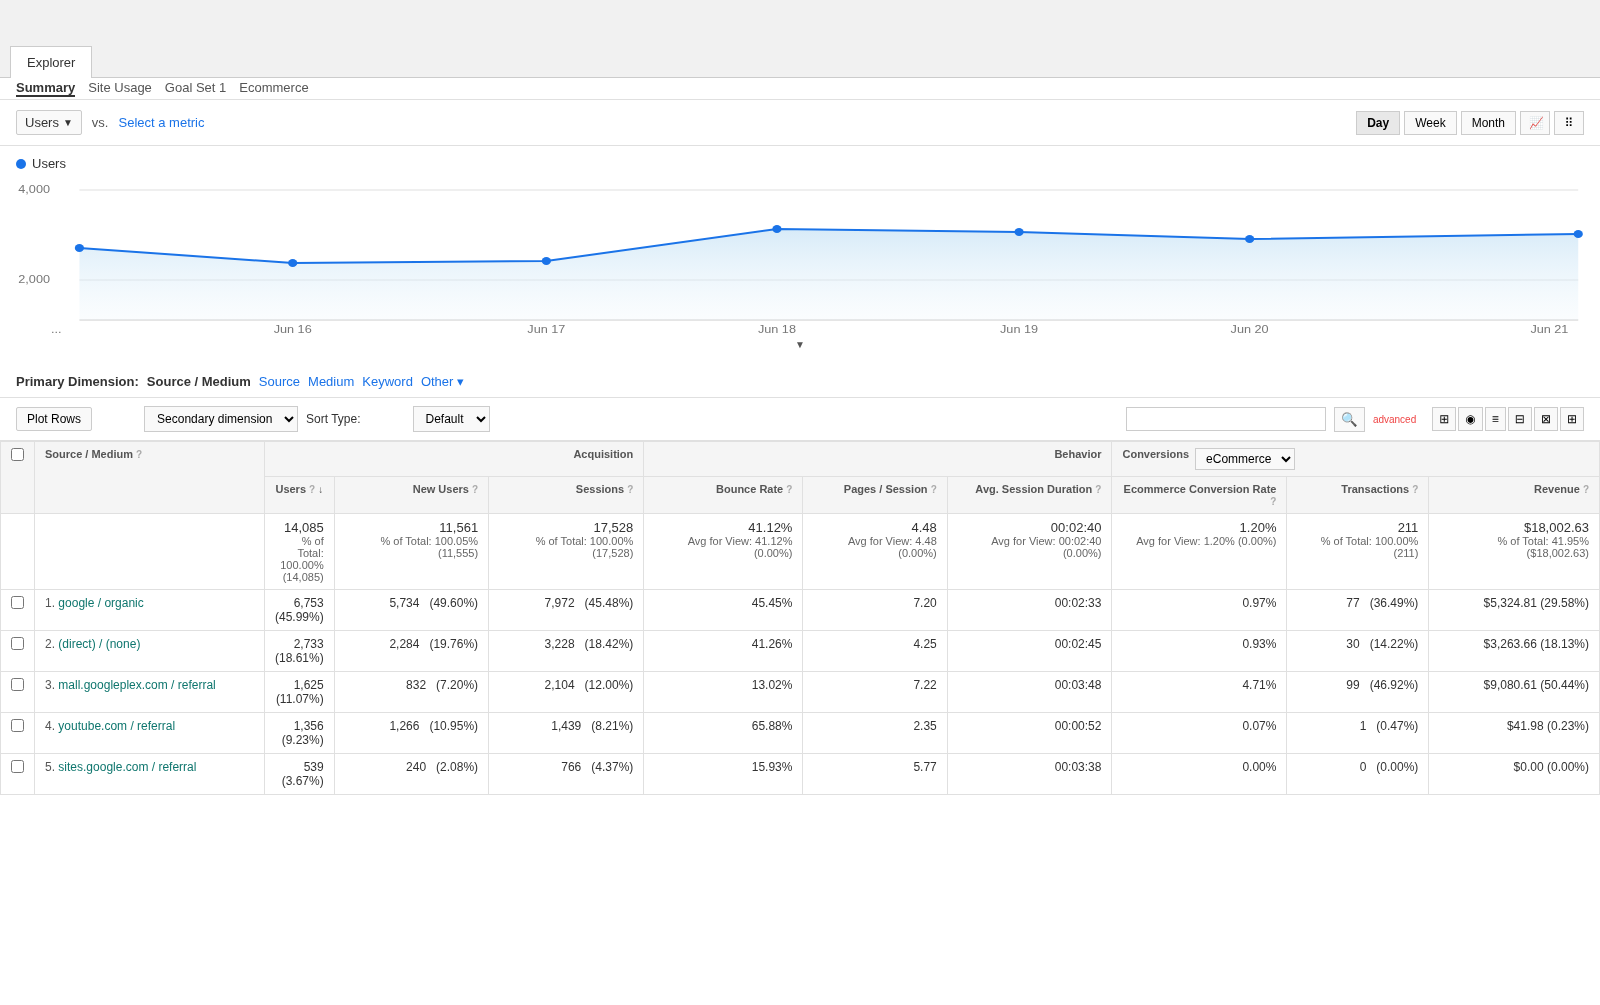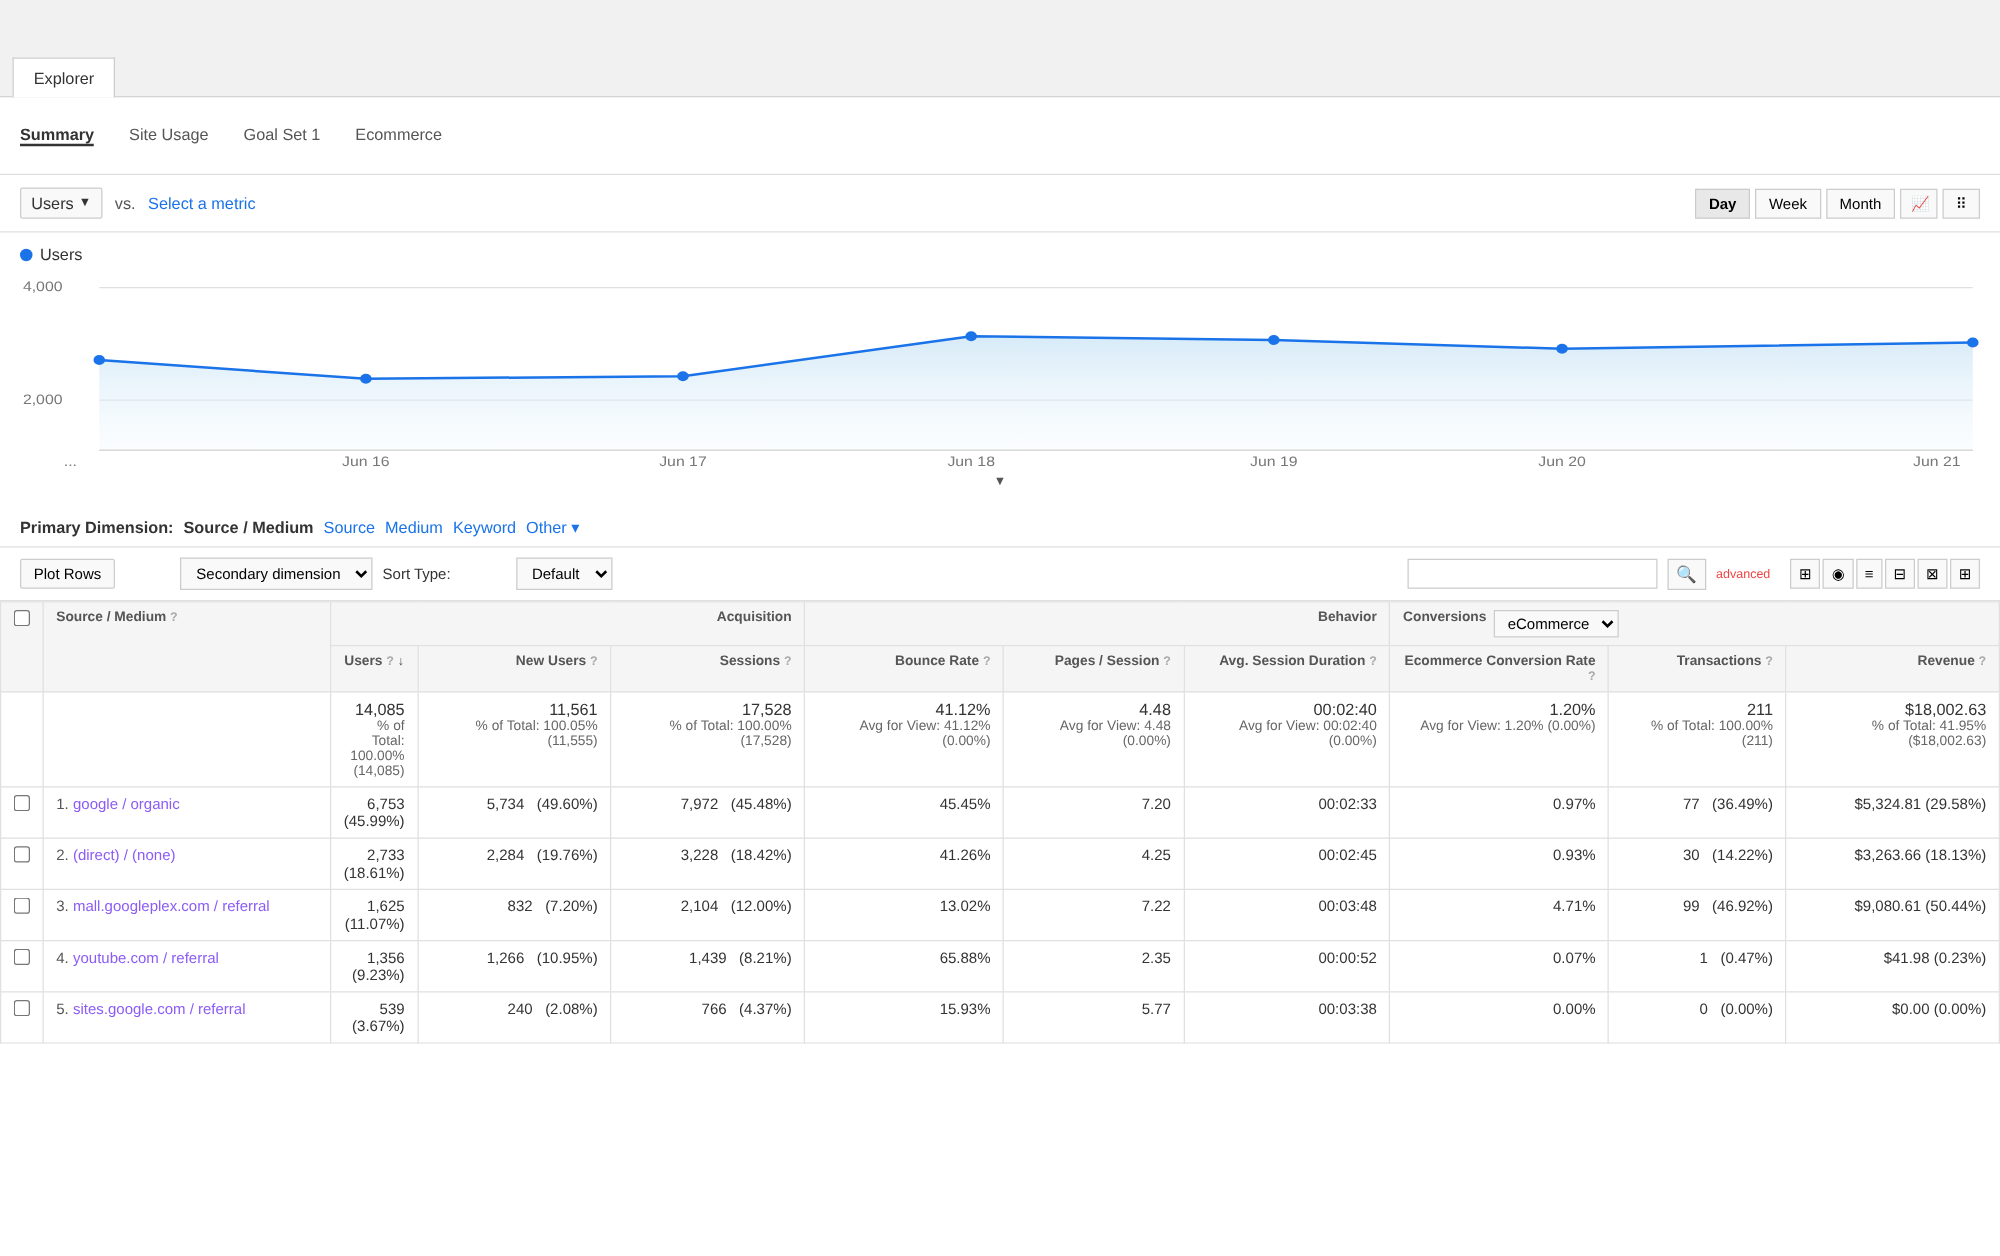--- a/index.html
+++ b/index.html
@@ -3,21 +3,21 @@
   <meta charset="utf-8">
   <style>
     * { box-sizing: border-box; margin: 0; padding: 0; }
     body { font-family: Arial, sans-serif; font-size: 12px; color: #333; background: #fff; }
 
     
     .tab-bar { display: flex; border-bottom: 1px solid #ccc; padding: 0 0 0 10px; background: #f1f1f1; }
     .tab { padding: 8px 16px; font-size: 13px; cursor: pointer; background: #fff; border: 1px solid #ccc; border-bottom: none; margin-right: 2px; position: relative; top: 1px; margin-top: 45px; }
 
     
-    .sub-tabs { display: flex; padding: 22px 16px; border-bottom: 1px solid #e0e0e0; gap: 28px; background: #fff; }
+    .sub-tabs { display: flex; padding: 2px 16px; border-bottom: 1px solid #e0e0e0; gap: 13px; background: #fff; }
     .sub-tab { font-size: 13px; color: #555; cursor: pointer; text-decoration: none; }
     .sub-tab.active { color: #333; font-weight: bold; border-bottom: 2px solid #333; }
 
     
     .metric-bar { display: flex; align-items: center; padding: 10px 16px; border-bottom: 1px solid #e0e0e0; gap: 10px; }
     .metric-select { border: 1px solid #ccc; border-radius: 2px; padding: 4px 8px; font-size: 13px; background: #f9f9f9; cursor: pointer; display: flex; align-items: center; gap: 4px; }
     .metric-vs { font-size: 13px; color: #555; }
     .metric-link { font-size: 13px; color: #1a73e8; cursor: pointer; }
     .metric-right { margin-left: auto; display: flex; align-items: center; gap: 4px; }
     .day-btn { border: 1px solid #ccc; padding: 4px 10px; font-size: 12px; cursor: pointer; background: #f9f9f9; }
@@ -44,21 +44,21 @@
     .view-icons { display: flex; gap: 2px; margin-left: 8px; }
     .view-icon-btn { border: 1px solid #ccc; padding: 4px 6px; font-size: 12px; cursor: pointer; background: #f9f9f9; }
 
     
     .data-table { width: 100%; border-collapse: collapse; font-size: 12px; }
     .data-table th, .data-table td { border: 1px solid #e0e0e0; padding: 6px 10px; text-align: right; vertical-align: top; }
     .data-table th { background: #f5f5f5; font-weight: bold; font-size: 11px; color: #555; }
     .data-table td:first-child, .data-table th:first-child { width: 22px; text-align: center; }
     .data-table td.source-col, .data-table th.source-col { text-align: left; width: 230px; }
     .group-header { background: #f5f5f5; font-weight: bold; text-align: center; }
-    .data-table a { color: #8b5cf6; text-decoration: none; }
+    .data-table a { color: #0f766e; text-decoration: none; }
     .totals-row td { font-weight: bold; font-size: 13px; }
     .totals-sub { font-size: 11px; color: #666; font-weight: normal; }
     .sort-arrow { color: #555; font-size: 10px; }
     .help-icon { color: #aaa; font-size: 10px; cursor: pointer; }
     .ecommerce-dropdown { border: 1px solid #ccc; padding: 2px 6px; font-size: 12px; cursor: pointer; background: #f9f9f9; }
     .conversions-header { display: flex; gap: 6px; }
     .row-num { color: #555; }
     .num-bold { font-weight: normal; }
   </style>
 </head>

